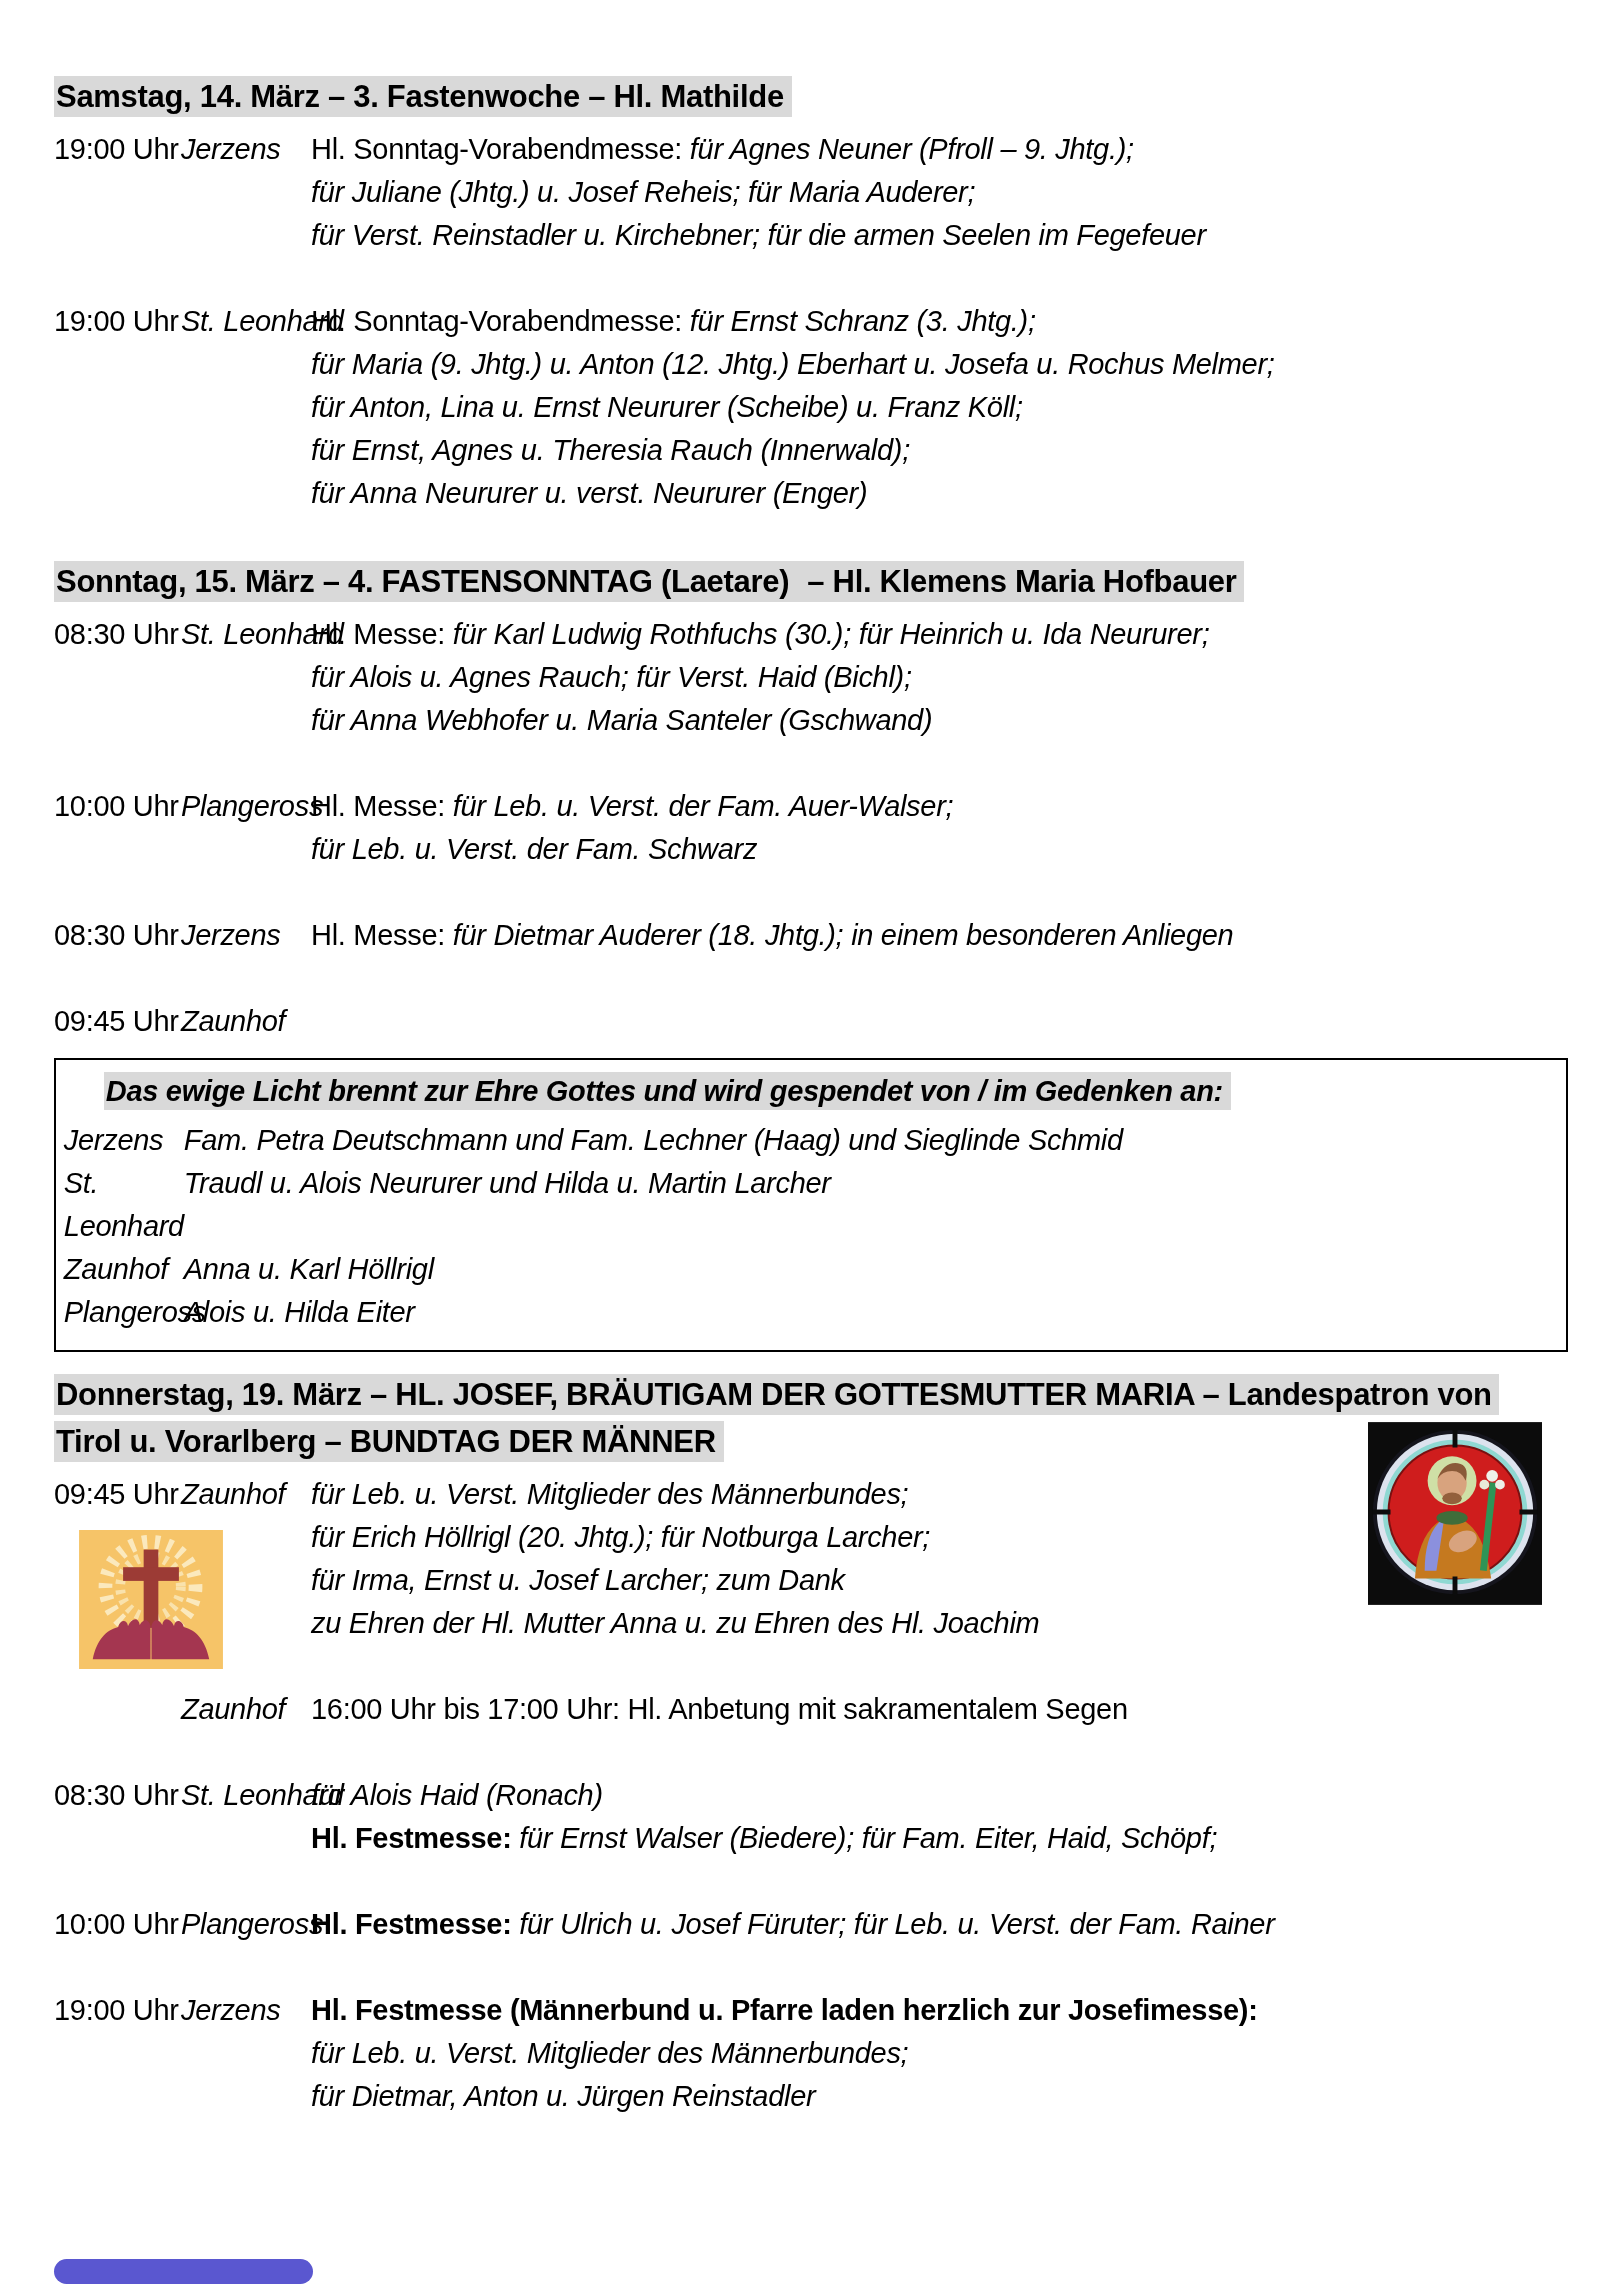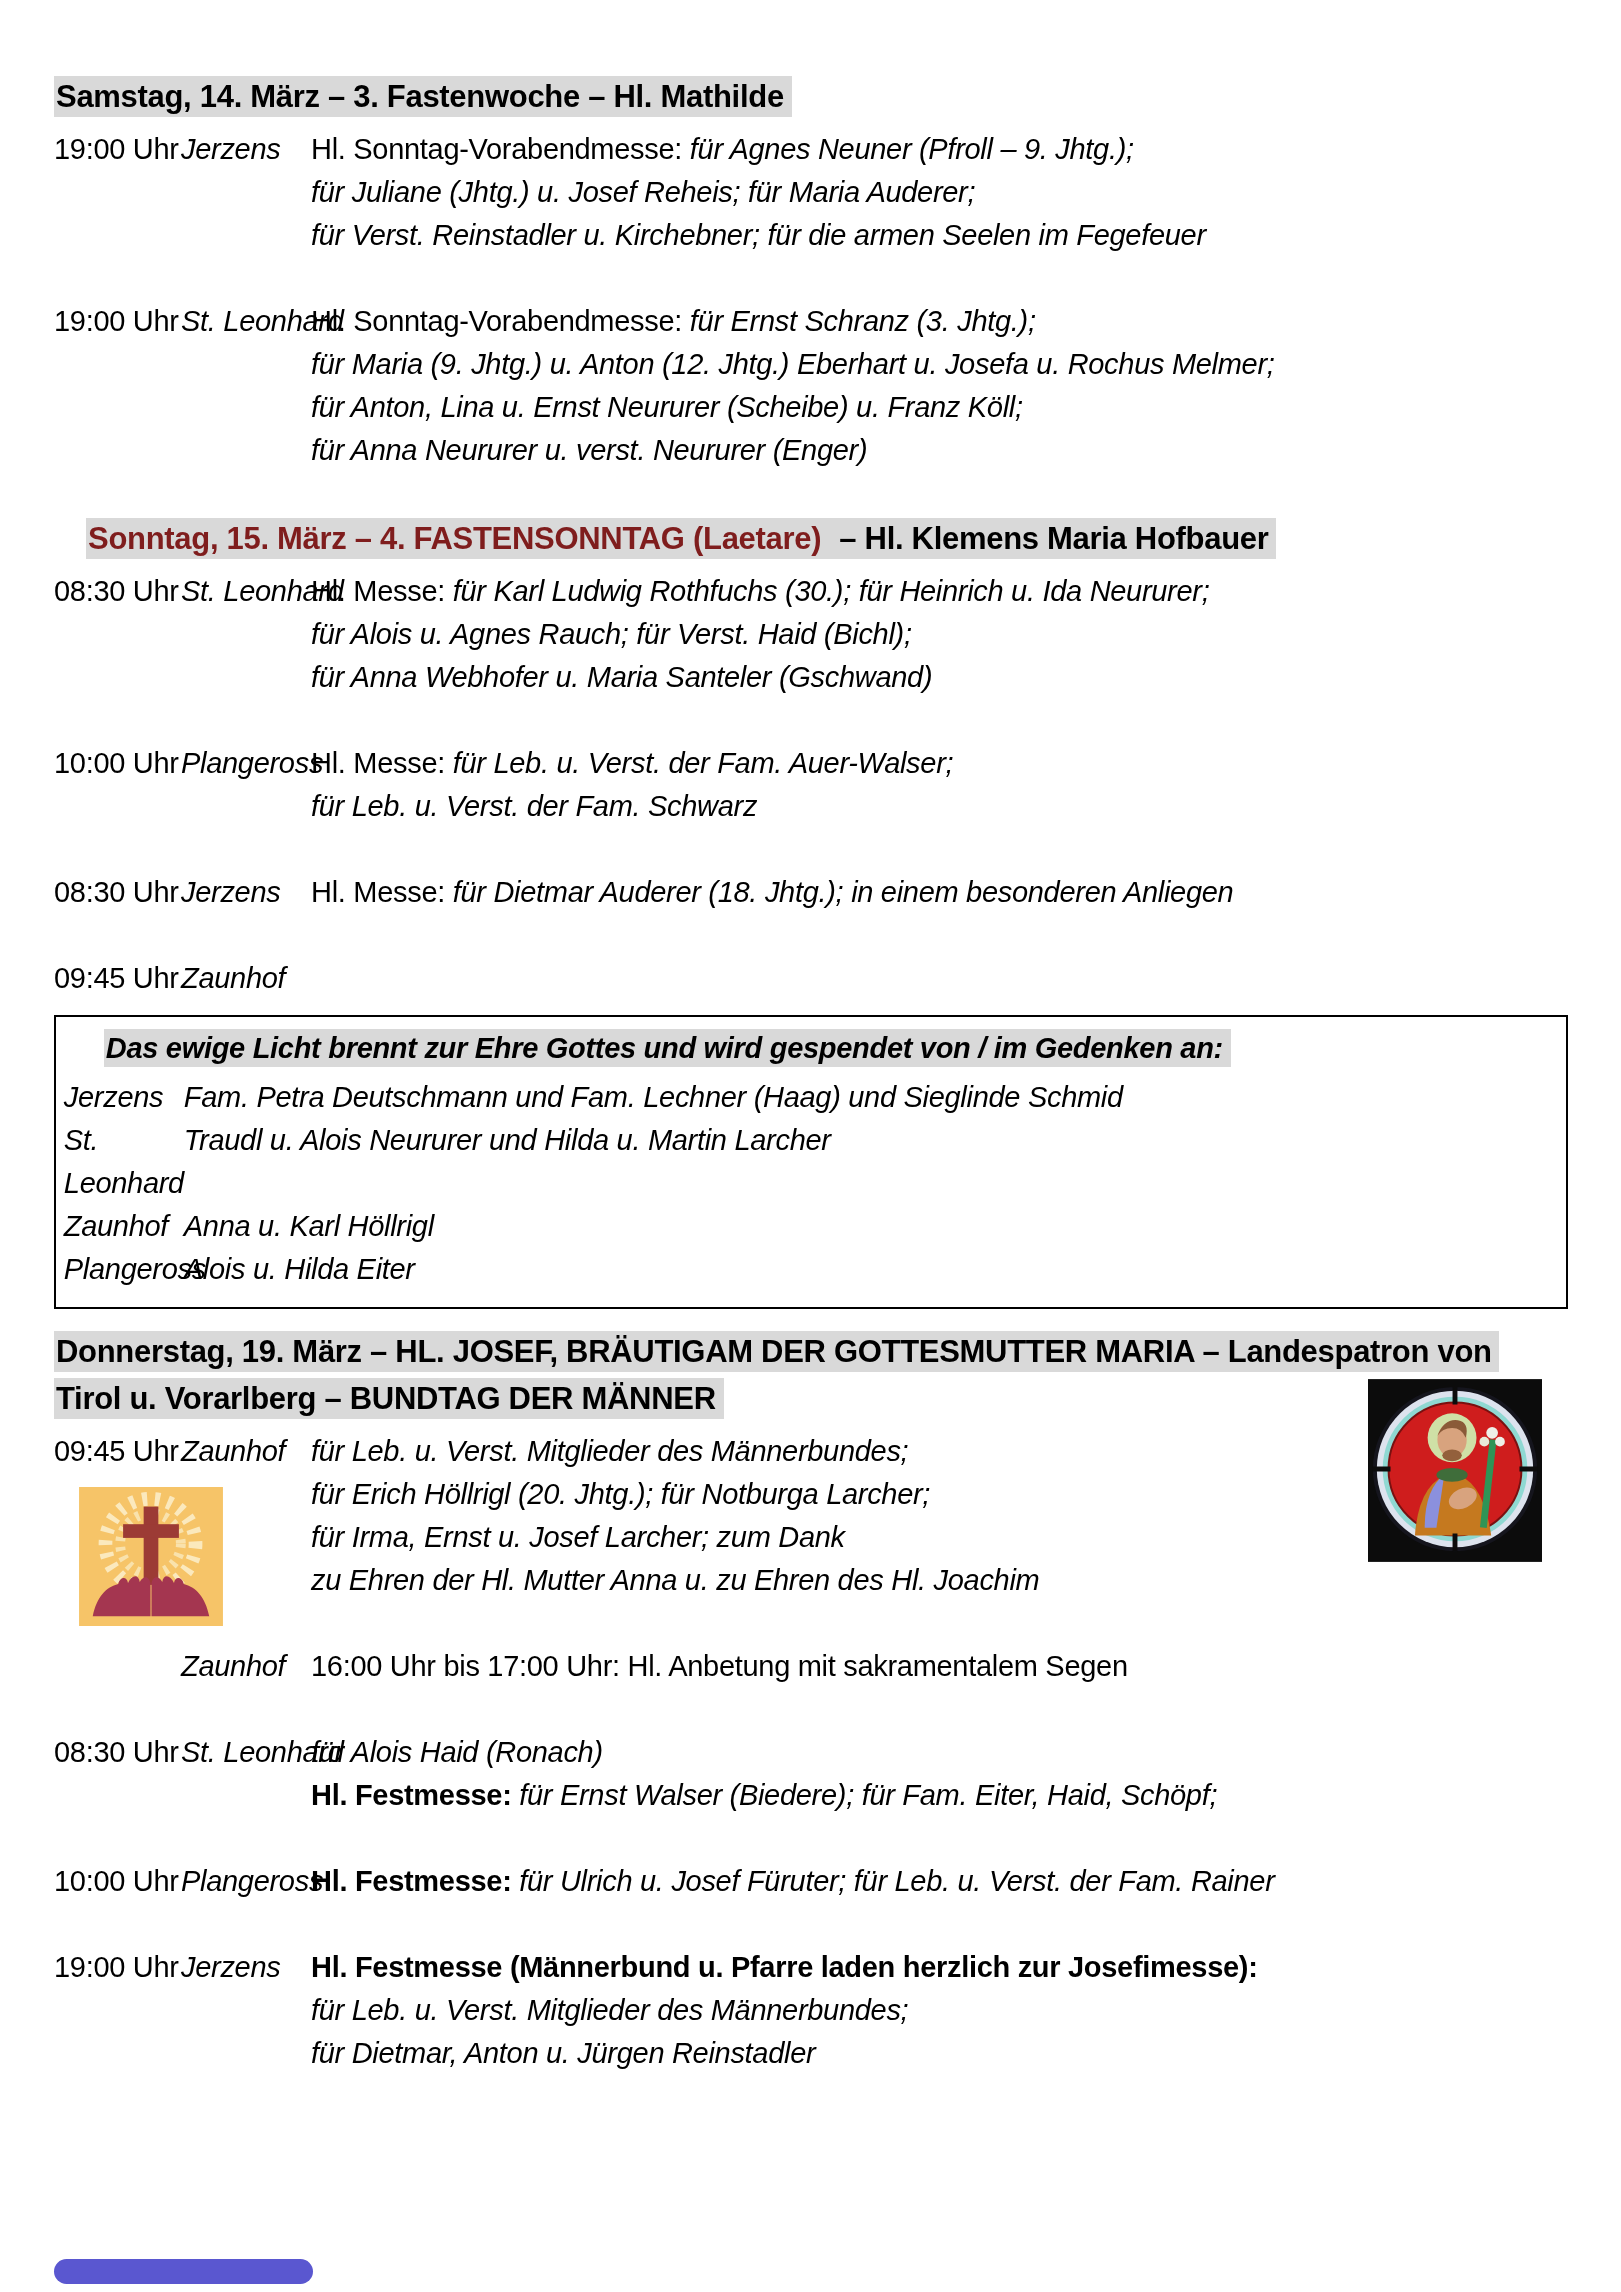--- a/index.html
+++ b/index.html
@@ -3,21 +3,21 @@
 <meta charset="utf-8">
 <style>
   html,body{margin:0;padding:0;}
   body{
     width:1621px;height:2293px;background:#ffffff;position:relative;overflow:hidden;
     font-family:"Liberation Sans", sans-serif;color:#000;
   }
   .content{position:absolute;left:54px;top:73px;width:1514px;}
   .heading{font-weight:bold;font-size:31px;line-height:47px;margin-bottom:7.8px;letter-spacing:-0.3px;}
   .heading .hl{background:#d9d9d9;padding:2.9px 7.8px 2.9px 2px;text-align:center;}
-  .heading .purple{color:#7f1d1d;margin-left:32px;}
+  .heading .purple{color:#000000;}
   .entry{display:grid;grid-template-columns:127px 130px 1fr;font-size:29px;line-height:43px;margin-bottom:43px;letter-spacing:-0.3px;}
   .entry.tight{margin-bottom:15.7px;}
   .entry.rel{position:relative;}
   .time,.place{white-space:nowrap;}
   .place{font-style:italic;}
   .line{white-space:nowrap;}
   .seg.i{font-style:italic;}
   .seg.b{font-weight:bold;}
   .box{border:2.9px solid #000;padding:7.8px 11.8px 15.7px 7.8px;margin:2px 0 19.6px 0;font-size:29px;line-height:43px;letter-spacing:-0.3px;}
   .box-header{font-weight:bold;font-style:italic;line-height:47px;margin-bottom:3.9px;padding-left:40px;}
@@ -40,20 +40,21 @@
         <div class="line"><span class="seg i">für Verst. Reinstadler u. Kirchebner; für die armen Seelen im Fegefeuer</span></div>
       </div>
     </div>
     <div class="entry">
       <div class="time">19:00 Uhr</div>
       <div class="place">St. Leonhard</div>
       <div class="lines">
         <div class="line"><span class="seg r">Hl. Sonntag-Vorabendmesse: </span><span class="seg i">für Ernst Schranz (3. Jhtg.);</span></div>
         <div class="line"><span class="seg i">für Maria (9. Jhtg.) u. Anton (12. Jhtg.) Eberhart u. Josefa u. Rochus Melmer;</span></div>
         <div class="line"><span class="seg i">für Anton, Lina u. Ernst Neururer (Scheibe) u. Franz Köll;</span></div>
+        <div class="line"><span class="seg i">für Ernst, Agnes u. Theresia Rauch (Innerwald);</span></div>
         <div class="line"><span class="seg i">für Anna Neururer u. verst. Neururer (Enger)</span></div>
       </div>
     </div>
     <div class="heading"><span class="hl purple">Sonntag, 15. März – 4. FASTENSONNTAG (Laetare) </span><span class="hl">– Hl. Klemens Maria Hofbauer</span></div>
     <div class="entry">
       <div class="time">08:30 Uhr</div>
       <div class="place">St. Leonhard</div>
       <div class="lines">
         <div class="line"><span class="seg r">Hl. Messe: </span><span class="seg i">für Karl Ludwig Rothfuchs (30.); für Heinrich u. Ida Neururer;</span></div>
         <div class="line"><span class="seg i">für Alois u. Agnes Rauch; für Verst. Haid (Bichl);</span></div>

